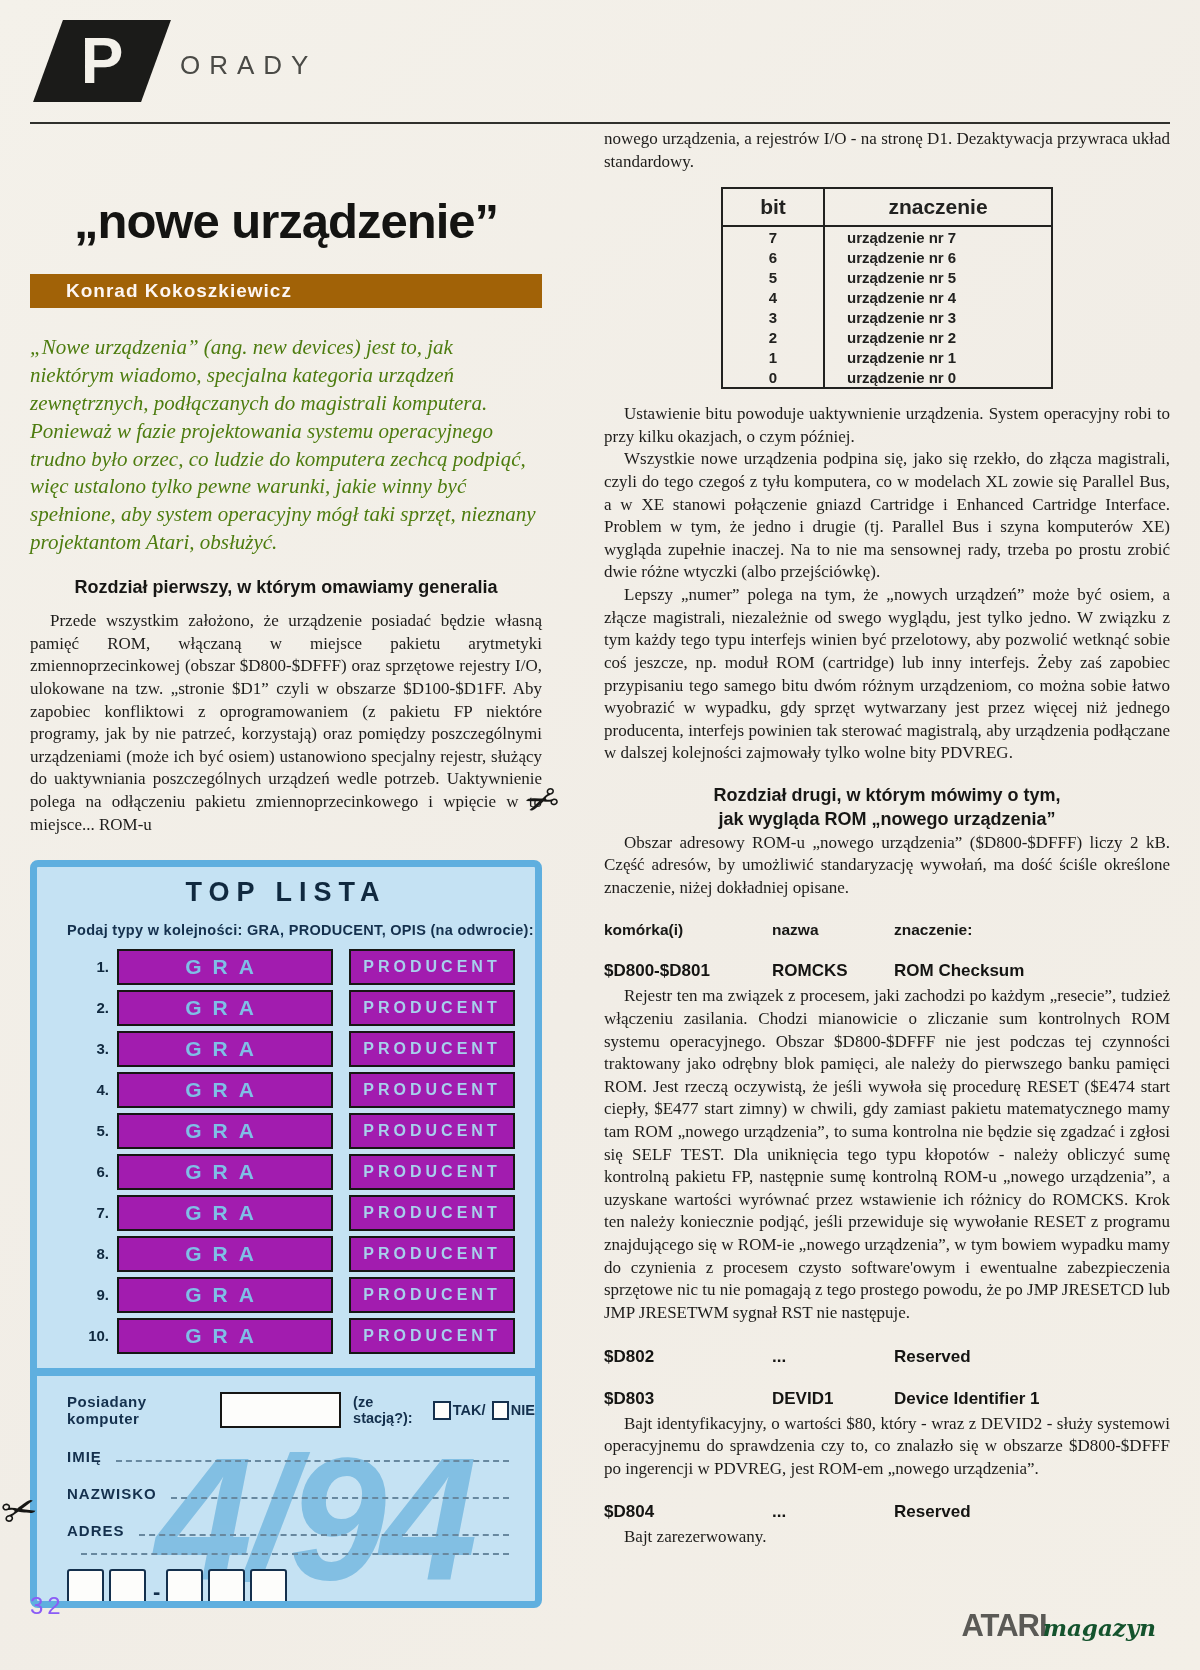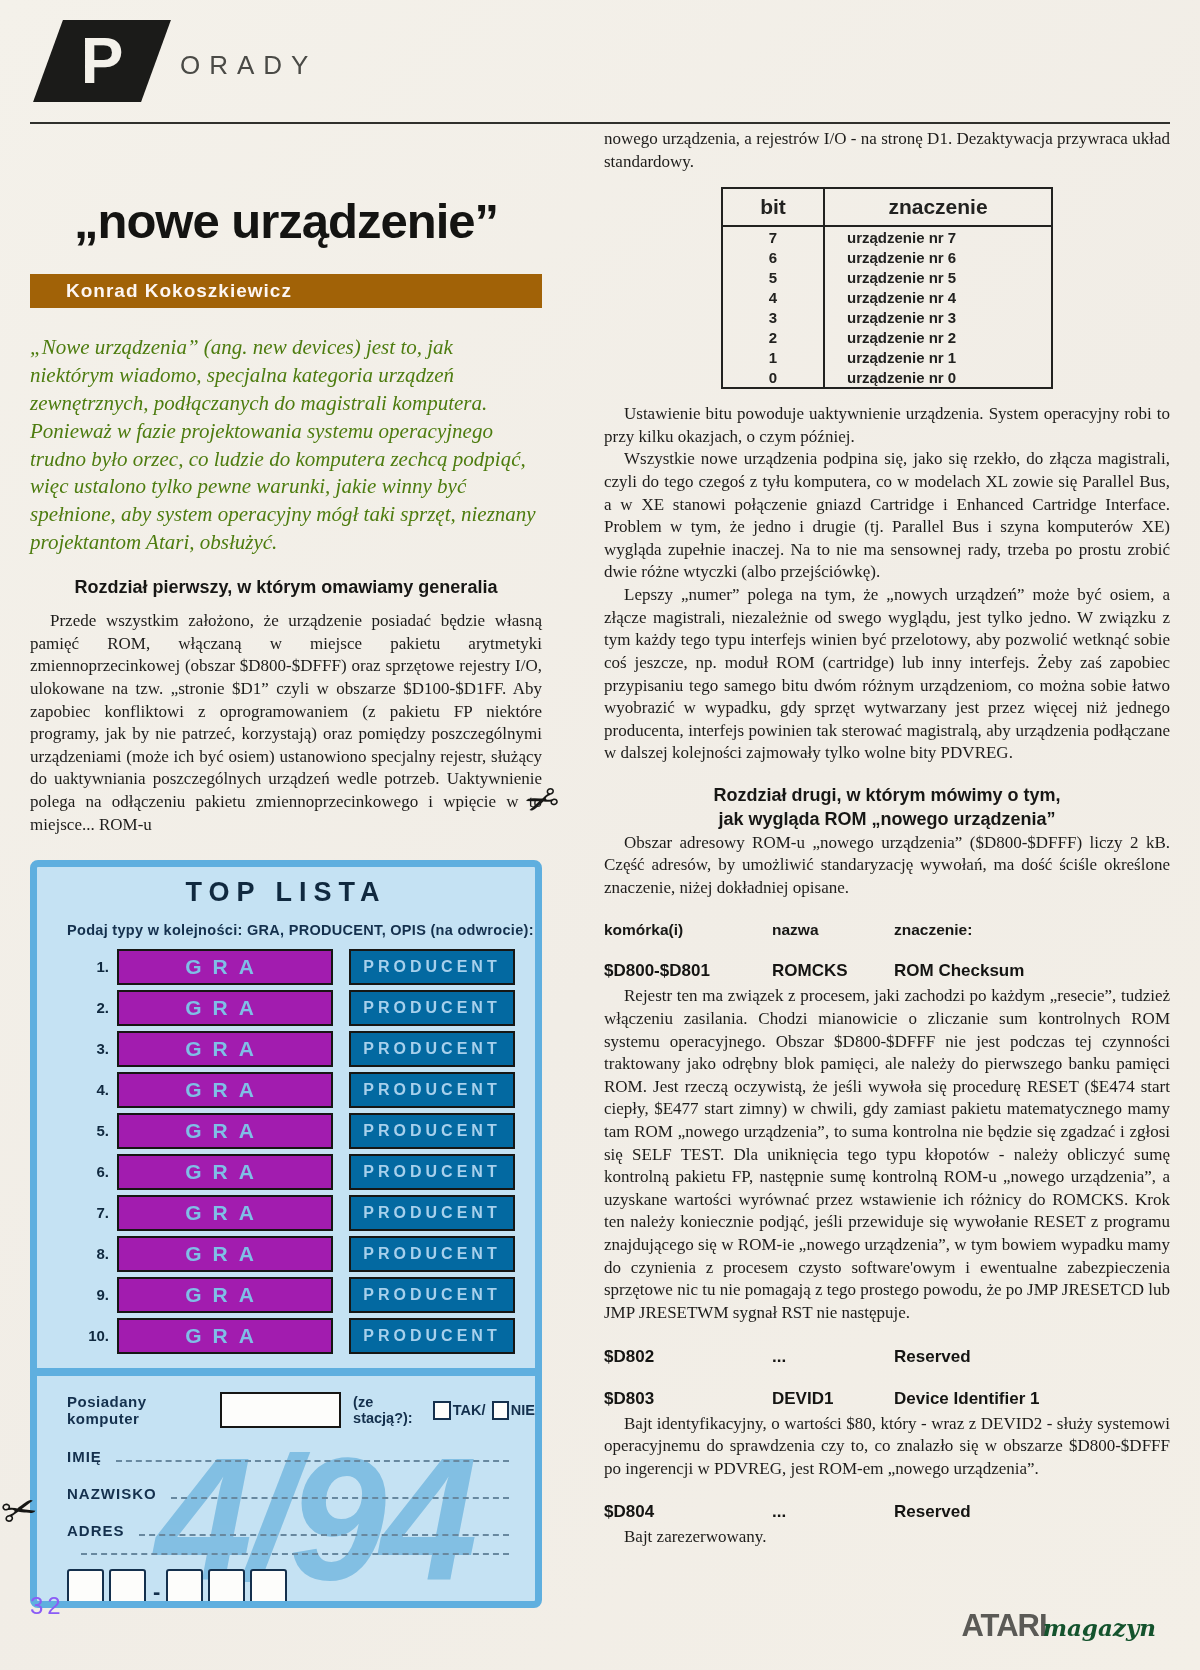--- a/index.html
+++ b/index.html
@@ -36,21 +36,21 @@
   .form{position:relative;margin-top:24px;height:748px;background:#c5e2f3;border:7px solid #5fafdf;
     border-radius:8px;box-sizing:border-box;overflow:hidden;
     font-family:"Liberation Sans",sans-serif;color:#14304d;}
   .form-title{font-weight:900;font-size:27px;letter-spacing:7px;text-align:center;margin-top:10px;color:#10293f;}
   .form-instr{font-weight:700;font-size:14.5px;margin:14px 0 0 30px;letter-spacing:.3px;}
   .tl-rows{margin-top:8px;}
   .tl-row{display:flex;align-items:center;height:41px;padding-left:38px;}
   .tl-num{width:34px;font-weight:700;font-size:15px;text-align:right;padding-right:8px;color:#10293f;}
   .tl-box1{width:212px;height:32px;background:#a21caf;border:2.5px solid #161614;display:flex;
     align-items:center;justify-content:center;}
-  .tl-box2{width:162px;height:32px;background:#0369a1;border:2.5px solid #161614;margin-left:16px;
+  .tl-box2{width:162px;height:32px;background:#a21caf;border:2.5px solid #161614;margin-left:16px;
     display:flex;align-items:center;justify-content:center;}
   .wm-gra{font-weight:900;font-size:21px;letter-spacing:11px;color:#7fbfe6;}
   .wm-prod{font-weight:900;font-size:16px;letter-spacing:4px;color:#a7d0ec;}
   .form-div{height:8px;background:#5fafdf;margin:12px 0 0 0;}
   .comp-row{display:flex;align-items:center;margin:16px 0 0 30px;position:relative;z-index:2;}
   .comp-label{font-weight:700;font-size:15px;letter-spacing:.5px;}
   .comp-box{width:132px;height:32px;background:#fdfdfb;border:2.5px solid #161614;margin-left:14px;}
   .station{font-weight:700;font-size:14.5px;margin-left:12px;}
   .chk{display:inline-block;width:15px;height:15px;background:#fdfdfb;border:2px solid #14304d;
     vertical-align:-2px;margin:0 2px 0 6px;}

